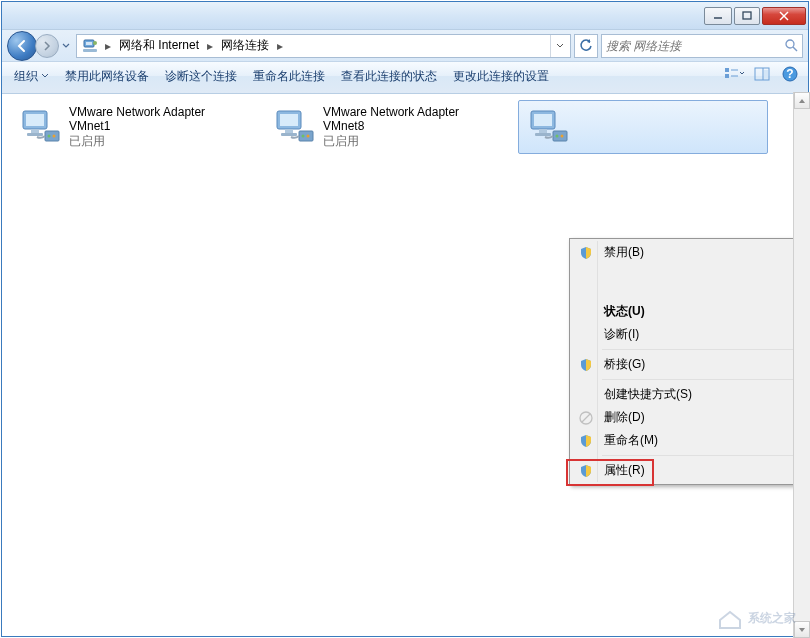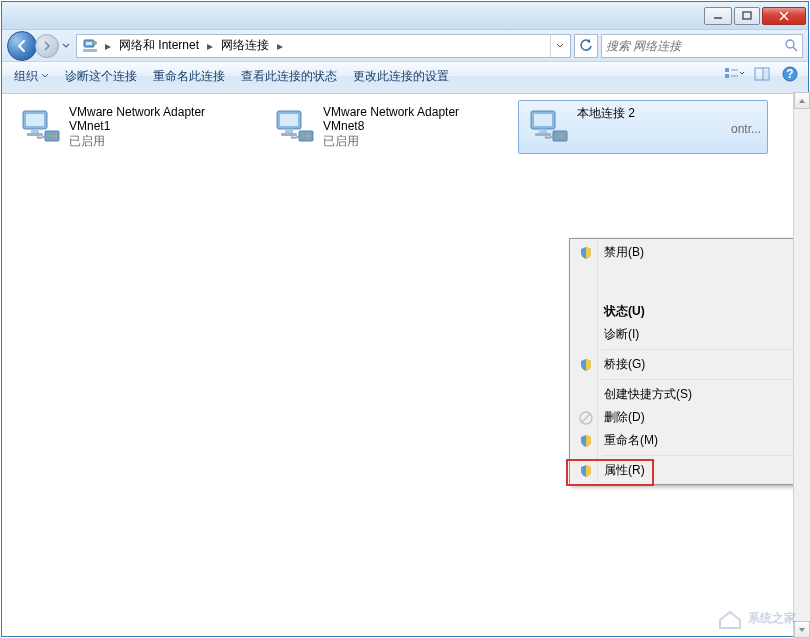--- a/index.html
+++ b/index.html
@@ -142,20 +142,21 @@
     </div>
   </div>
 
   <div class="toolbar">
     <div class="tb-item">
         <span>组织</span>
         <svg class="tb-drop" viewBox="0 0 8 6">
           <path d="M1 1 L4 4 L7 1" stroke="#3a5a84" stroke-width="1" fill="none"></path>
         </svg>
       </div>
+    <div class="tb-item">禁用此网络设备</div>
     <div class="tb-item">诊断这个连接</div>
     <div class="tb-item">重命名此连接</div>
     <div class="tb-item">查看此连接的状态</div>
     <div class="tb-item">更改此连接的设置</div>
     <div class="tb-spacer"></div>
     <div class="tb-icon-btn">
         <svg width="20" height="14" viewBox="0 0 20 14">
           <rect x="1" y="1" width="4" height="4" fill="#6a9ed6"></rect>
           <rect x="1" y="7" width="4" height="4" fill="#6a9ed6"></rect>
           <line x1="7" y1="3" x2="14" y2="3" stroke="#6a9ed6"></line>
@@ -225,24 +226,20 @@
             <rect x="6" y="4" width="24" height="18" rx="2" fill="#8db8e0" stroke="#5a8abc"></rect>
             <rect x="9" y="7" width="18" height="12" fill="#d8ebfa"></rect>
             <rect x="14" y="22" width="8" height="4" fill="#b0c8de"></rect>
             <rect x="10" y="26" width="16" height="3" rx="1" fill="#9ab4cc"></rect>
             <rect x="28" y="24" width="14" height="10" rx="1" fill="#7aa4cc" stroke="#5a84ac"></rect>
             <circle cx="32" cy="29" r="1.5" fill="#6dc068"></circle>
             <circle cx="37" cy="29" r="1.5" fill="#e8a030"></circle>
             <path d="M20 30 Q24 32 28 29" stroke="#98a8b8" stroke-width="2" fill="none"></path>
           </svg>
         </div>
-      <div class="conn-text">
-        <div class="conn-title">本地连接 2</div>
-        <div class="conn-status" style="text-align:right;padding-right:2px;">ontr...</div>
-      </div>
     </div>
 
     <div class="ctx-menu">
       <div class="ctx-icon-col"></div>
       <div class="ctx-item">
         <div class="ctx-icon">
             <svg class="shield-icon" viewBox="0 0 14 14">
               <path d="M7 1 L12 3 L12 7 Q12 11 7 13 Q2 11 2 7 L2 3 Z" fill="#5b9bd5"></path>
               <path d="M7 1 L12 3 L12 7 Q12 11 7 13 L7 1 Z" fill="#f4c842"></path>
             </svg>

